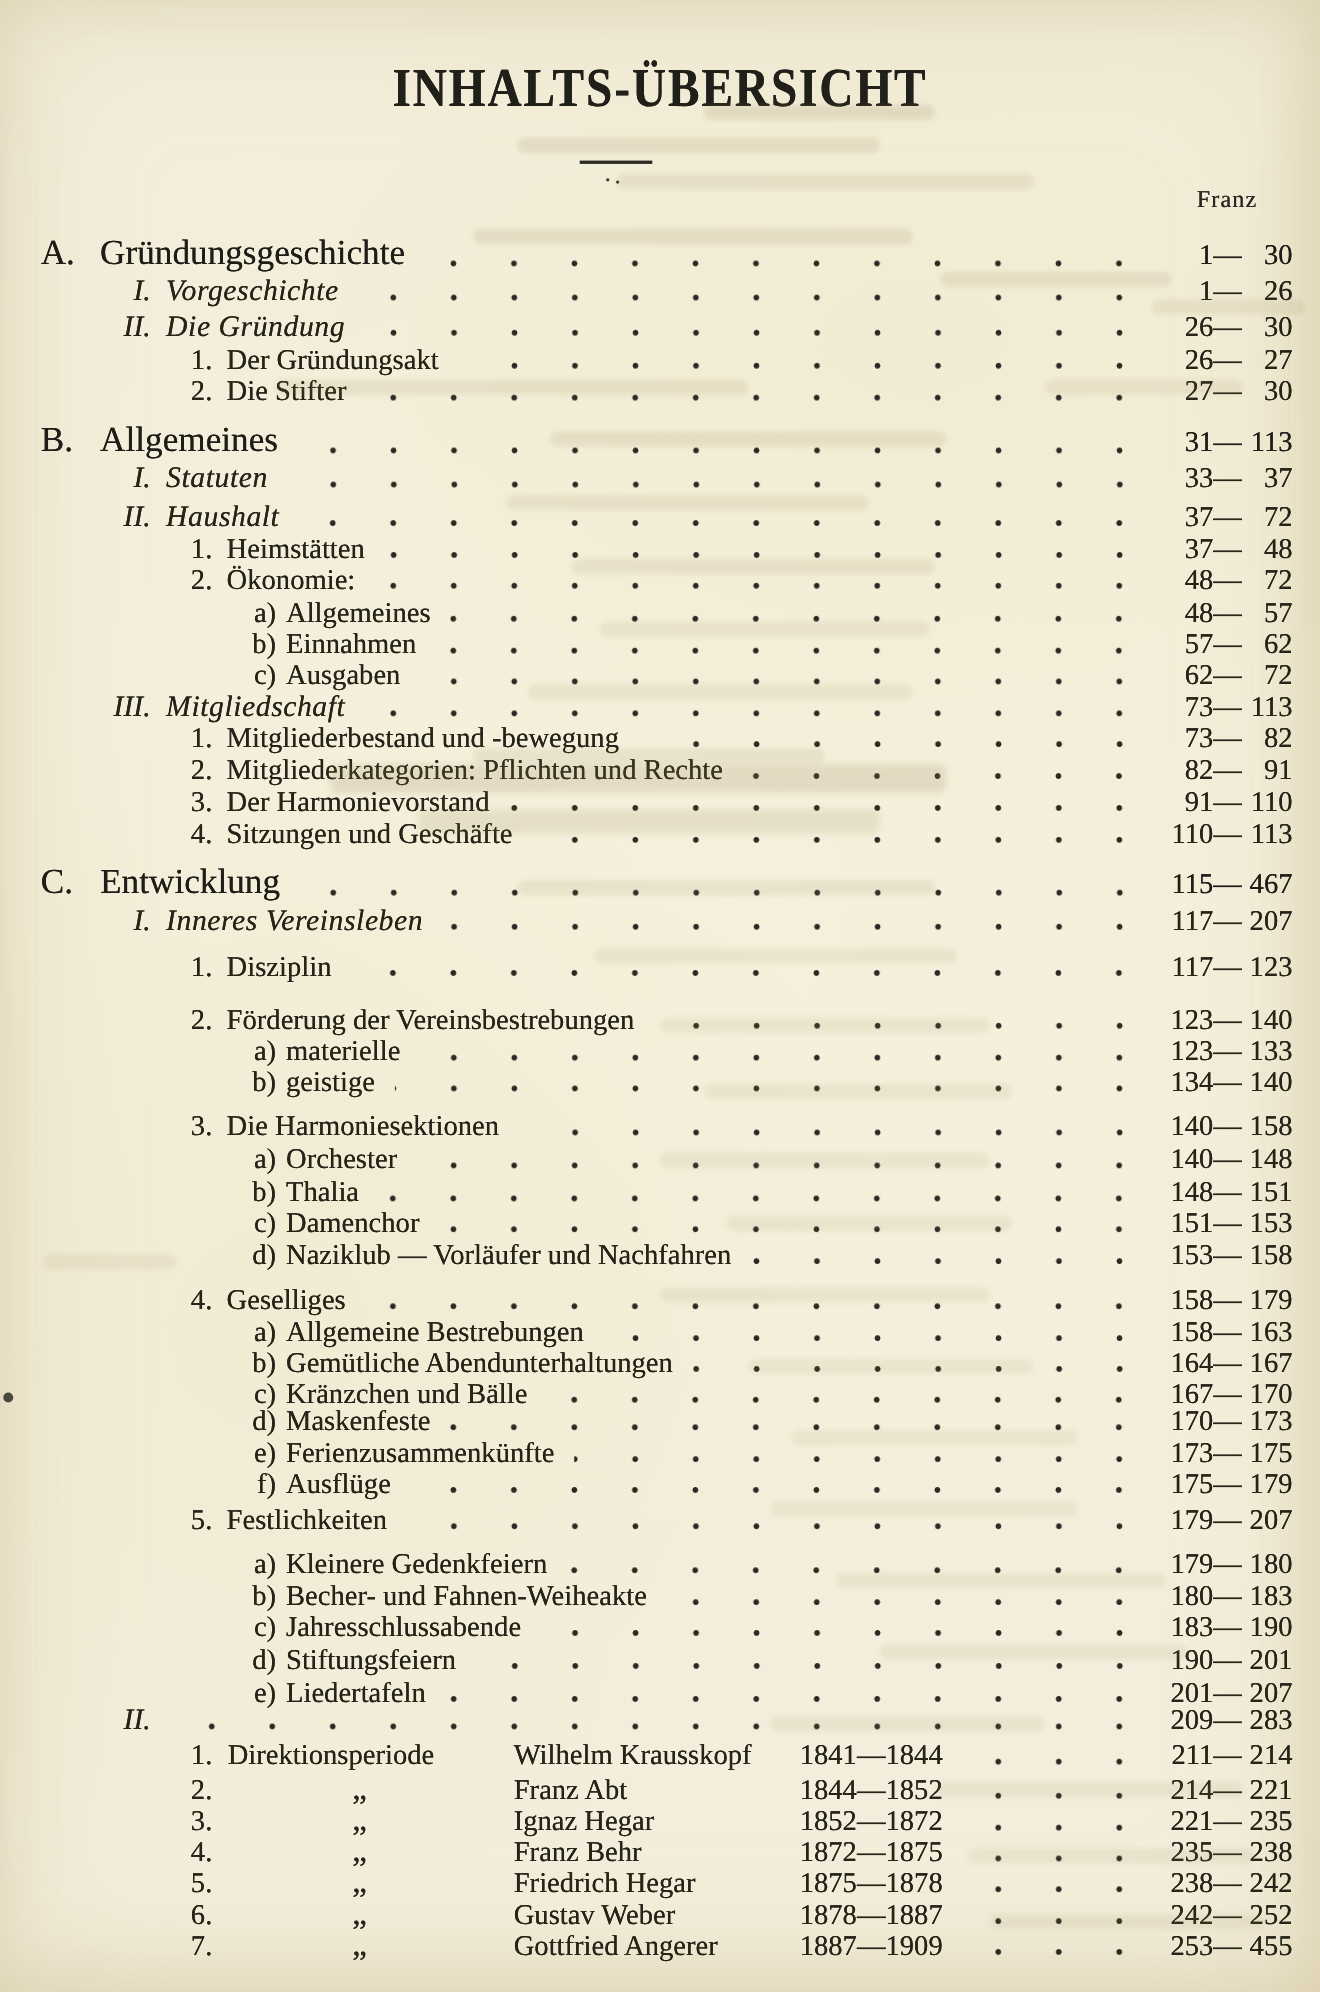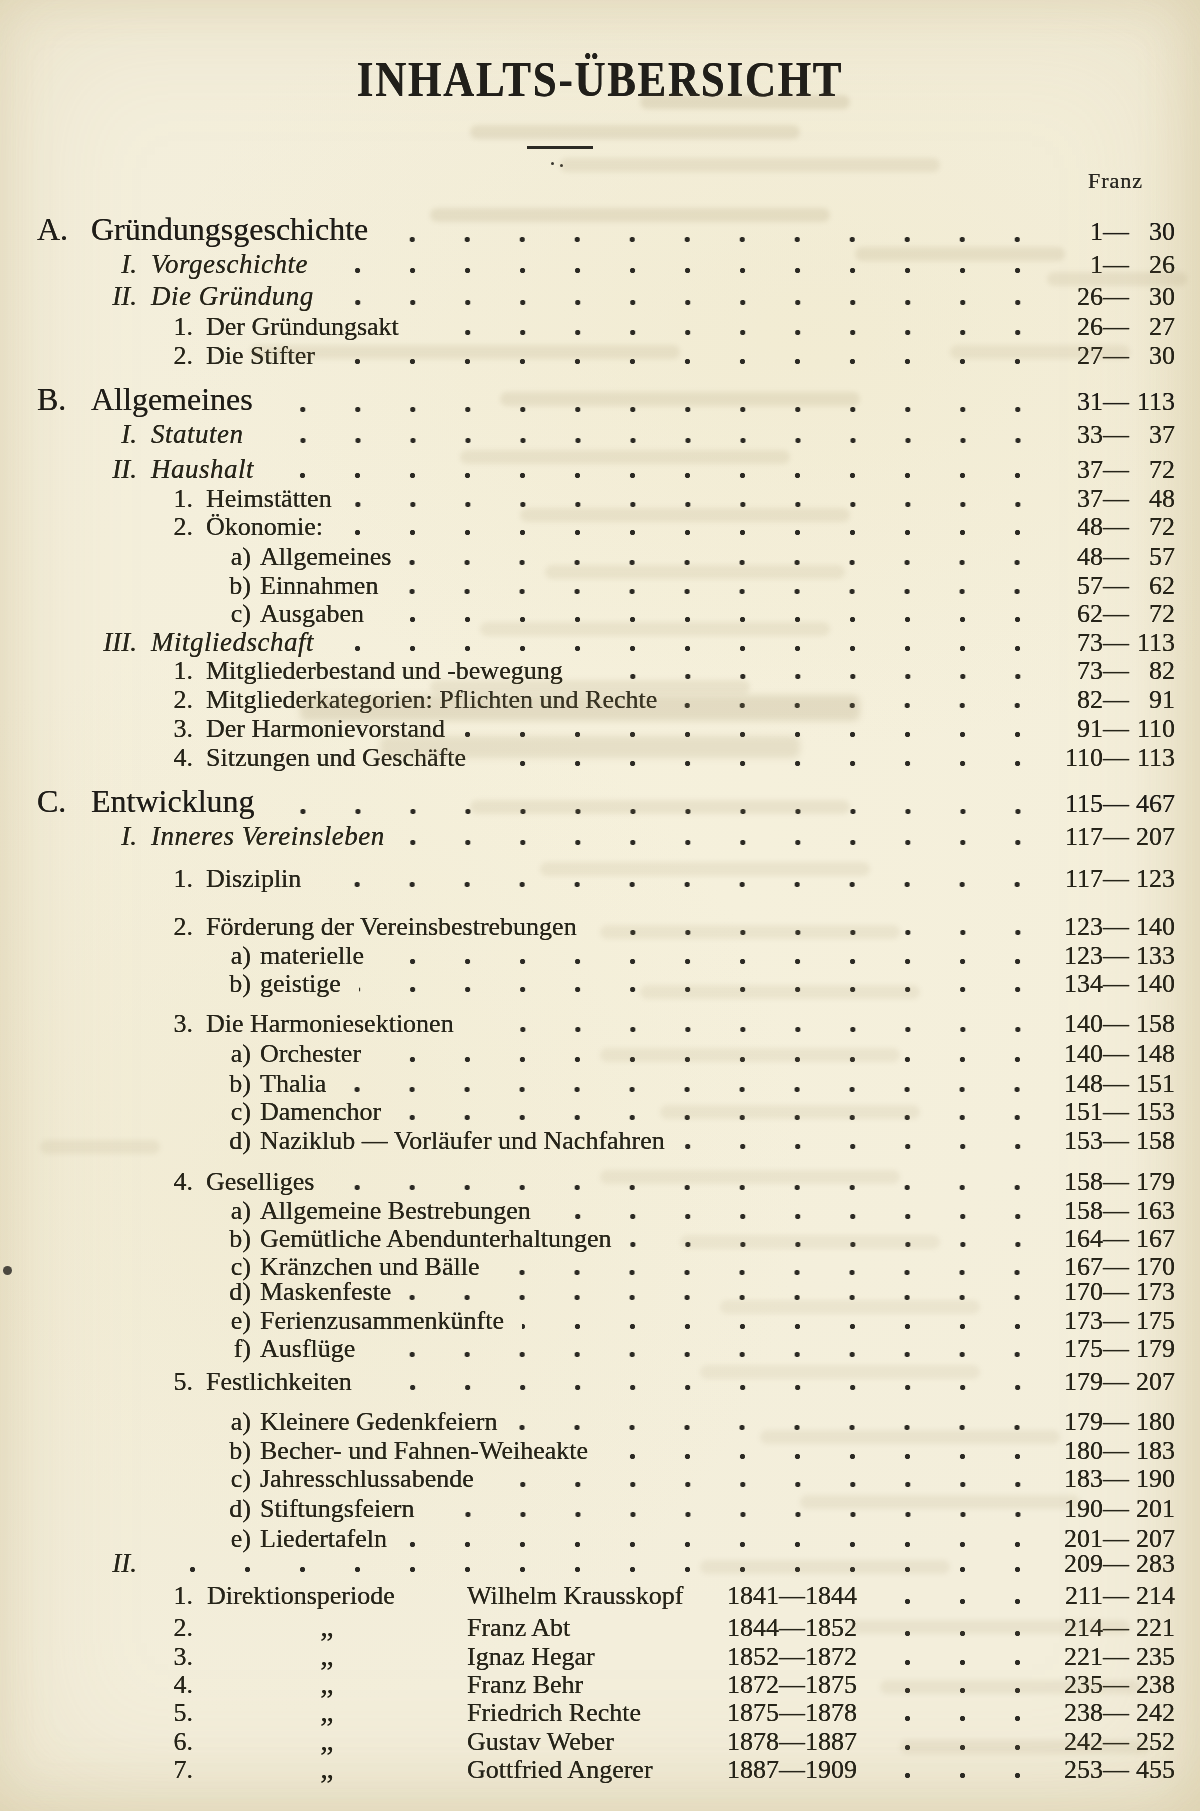--- a/index.html
+++ b/index.html
@@ -579,21 +579,21 @@
     <span class="dots"></span>
     <span class="pages">
       <span class="ps">235</span>
           <span class="pd">—</span>
           <span class="pe">238</span>
     </span>
   </div>
       <div class="crow c4 role-ditto">
     <span class="lbl">5.</span>
     <span class="role">„</span>
-    <span class="cname">Friedrich Rechte</span>
+    <span class="cname">Friedrich Hegar</span>
     <span class="years">1875—1878</span>
     <span class="dots"></span>
     <span class="pages">
       <span class="ps">238</span>
           <span class="pd">—</span>
           <span class="pe">242</span>
     </span>
   </div>
       <div class="crow c5 role-ditto">
     <span class="lbl">6.</span>

